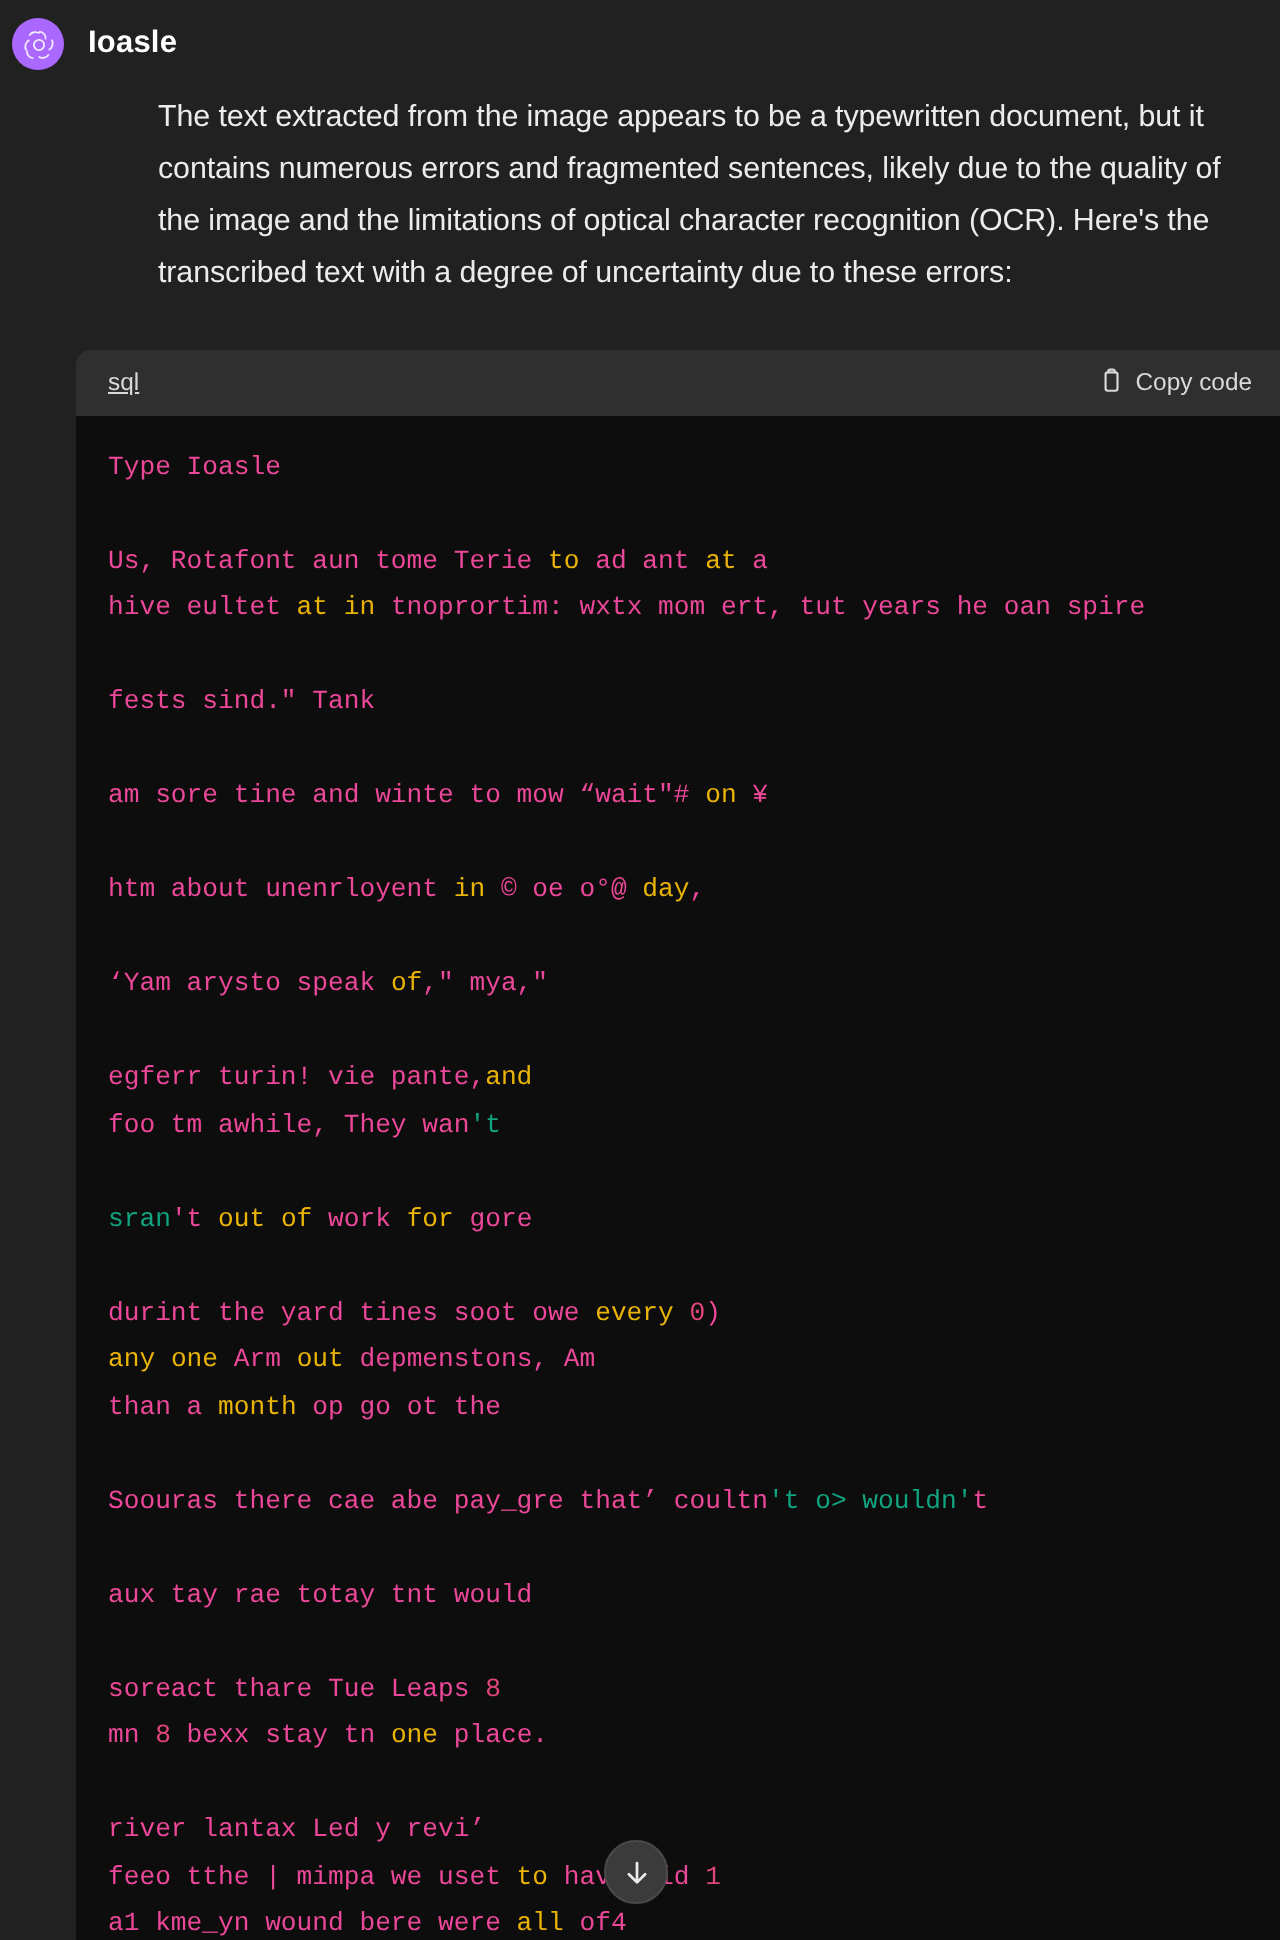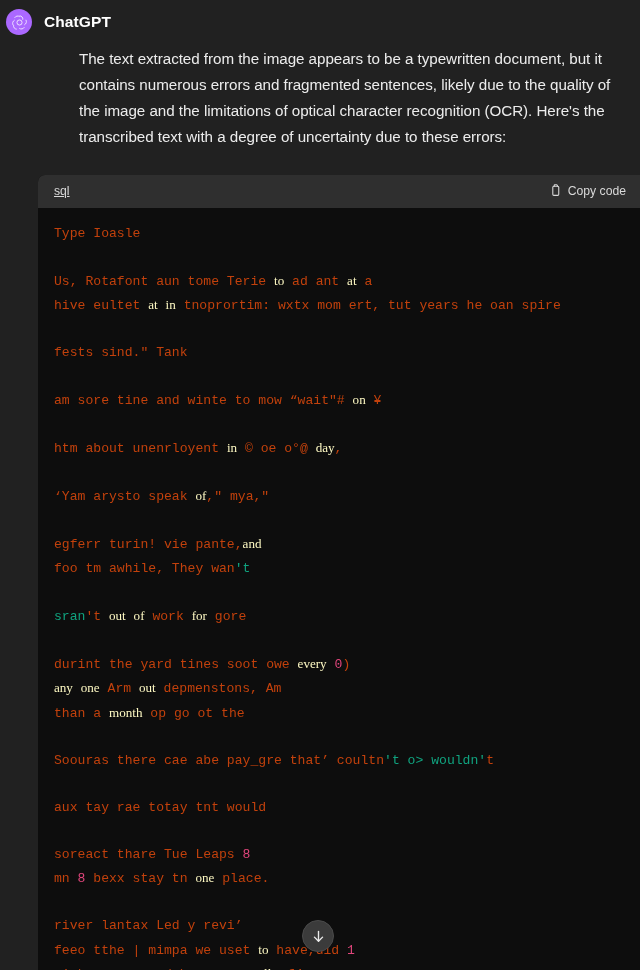--- a/index.html
+++ b/index.html
@@ -108,24 +108,24 @@
     white-space: pre;
     overflow: hidden;
     min-height: 760px;
   }
   .code-line {
     padding: 0 16px;
     min-height: 23.5px;
     white-space: pre;
   }
 
-  .tok-kw   { color: #fef9c3; font-family: Liberation Serif, serif; }
+  .tok-kw   { color: #eab308; }
   .tok-str  { color: #10a37f; }
   .tok-num  { color: #e0457b; }
-  .tok-pl   { color: #c2410c; }
+  .tok-pl   { color: #ec4899; }
 
   .scroll-btn {
     position: absolute;
     left: 302px;
     top: 920px;
     width: 32px;
     height: 32px;
     border-radius: 50%;
     background: #3b3b3b;
     border: 1px solid #4a4a4a;
@@ -144,21 +144,21 @@
 
   <div class="msg-header">
     <div class="avatar">
       <span>
         <svg width="17" height="17" viewBox="0 0 24 24" fill="none" stroke="#f3e9ff" stroke-width="1.3">
           <circle cx="12" cy="12" r="3.6"></circle>
           <path d="M12 2.6c3 0 5.2 2.6 4.6 5.4M21 8.2c1.5 2.6.5 5.9-2.2 7.2M18.9 18.6c-1.5 2.6-4.9 3.3-7.2 1.6M8.1 21.4c-3-.1-5.1-2.8-4.4-5.6M3 15.8c-1.5-2.6-.5-5.9 2.2-7.2M5.1 5.4C6.6 2.8 10 2.1 12.3 3.8"></path>
         </svg>
       </span>
     </div>
-    <div class="author-name">ChatGPT</div>
+    <div class="author-name">Ioasle</div>
   </div>
 
   <div class="prose">
     <p>The text extracted from the image appears to be a typewritten document, but it contains numerous errors and fragmented sentences, likely due to the quality of the image and the limitations of optical character recognition (OCR). Here's the transcribed text with a degree of uncertainty due to these errors:</p>
   </div>
 
   <div class="code-wrap">
     <div class="code-header">
       <span class="code-lang">sql</span>
       <button class="copy-btn">

